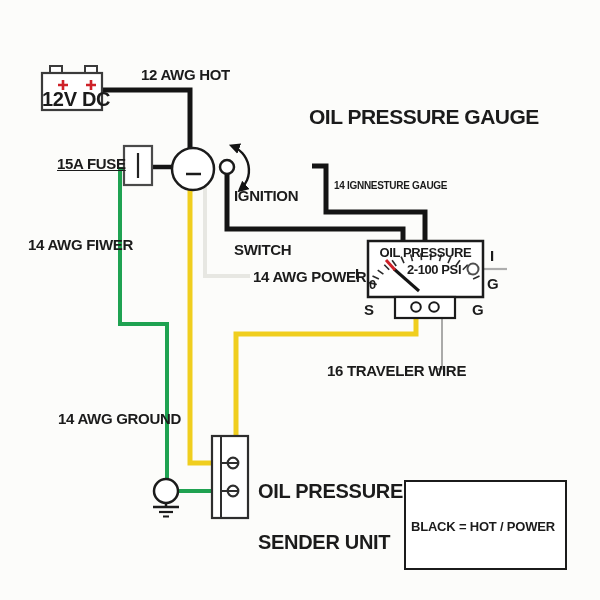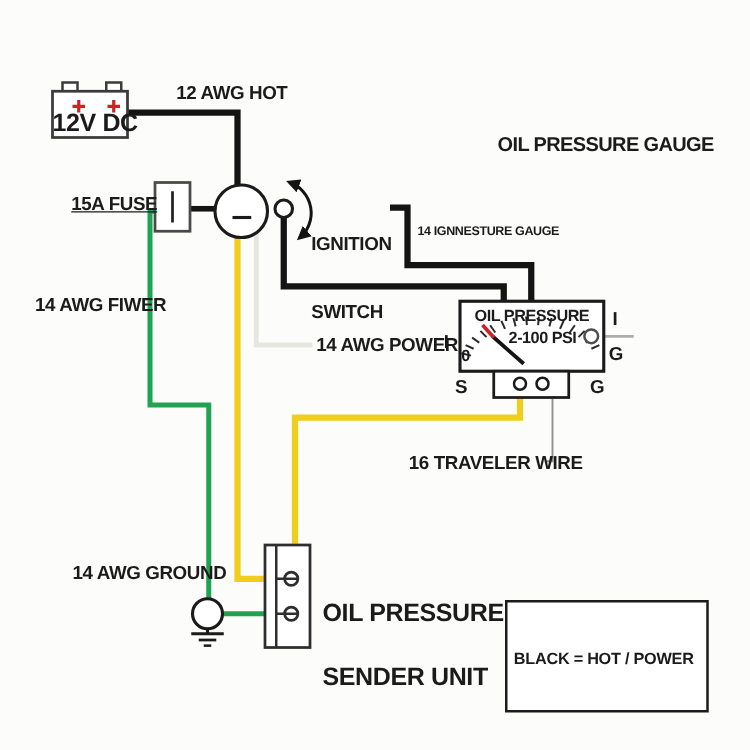--- a/index.html
+++ b/index.html
@@ -2,21 +2,21 @@
 <html><head>
 <meta charset="utf-8">
 <style>
   html,body{margin:0;padding:0;}
   body{width:600px;height:600px;background:#fcfcfa;position:relative;overflow:hidden;
        font-family:"Liberation Sans", sans-serif;}
   #stage{position:absolute;left:0;top:0;width:600px;height:600px;}
   svg{position:absolute;left:0;top:0;}
   .lbl{position:absolute;font-weight:700;color:#1b1b1b;letter-spacing:-0.3px;
        white-space:pre;font-size:15px;line-height:18px;}
-  .title{font-size:16px;line-height:24px;text-align:right;letter-spacing:-0.5px;}
+  .title{font-size:21px;line-height:24px;text-align:left;letter-spacing:-0.5px;}
   .small{font-size:20px;line-height:17px;}
   .tiny{font-size:13px;line-height:16px;}
   .term{font-size:15px;}
   .center{text-align:center;}
   .legend{font-size:13px;line-height:16.4px;letter-spacing:-0.2px;}
 </style>
 </head>
 <body>
 
 <div id="stage">
@@ -112,29 +112,29 @@
 </svg>
 
 <div class="lbl title" style="left:309px;top:57px;width:262px;">
   <div>OIL PRESSURE GAUGE</div>
 </div>
 
 <div class="lbl" style="left:116px;top:66px;margin-left:25px;">12 AWG HOT</div>
 <div class="lbl small center" style="left:42px;top:91px;width:60px;">12V DC</div>
 <div class="lbl" style="left:57px;top:155px;text-decoration:underline;">15A FUSE</div>
 
-<div class="lbl" style="left:249px;top:151px;">
+<div class="lbl" style="left:234px;top:151px;">
   <div>IGNITION</div>
   <div>SWITCH</div>
 </div>
 
 <div class="lbl" style="left:334px;top:177px;font-size:10px;">14 IGNNESTURE GAUGE</div>
 <div class="lbl" style="left:28px;top:236px;">14 AWG FIWER</div>
 <div class="lbl" style="left:253px;top:268px;">14 AWG POWER</div>
-<div class="lbl" style="left:58px;top:410px;margin-top:40px;">14 AWG GROUND</div>
+<div class="lbl" style="left:58px;top:410px;">14 AWG GROUND</div>
 <div class="lbl" style="left:327px;top:362px;">16 TRAVELER WIRE</div>
 
 <div class="lbl tiny center" style="left:368px;top:245px;width:115px;letter-spacing:-0.4px;">OIL PRESSURE</div>
 <div class="lbl tiny center" style="left:374px;top:262px;width:120px;letter-spacing:-0.4px;">2-100 PSI</div>
 <div class="lbl tiny" style="left:369px;top:277px;">0</div>
 
 <div class="lbl term" style="left:355px;top:265px;">I</div>
 <div class="lbl term" style="left:490px;top:247px;">I</div>
 <div class="lbl term" style="left:487px;top:275px;">G</div>
 <div class="lbl term" style="left:364px;top:301px;">S</div>

